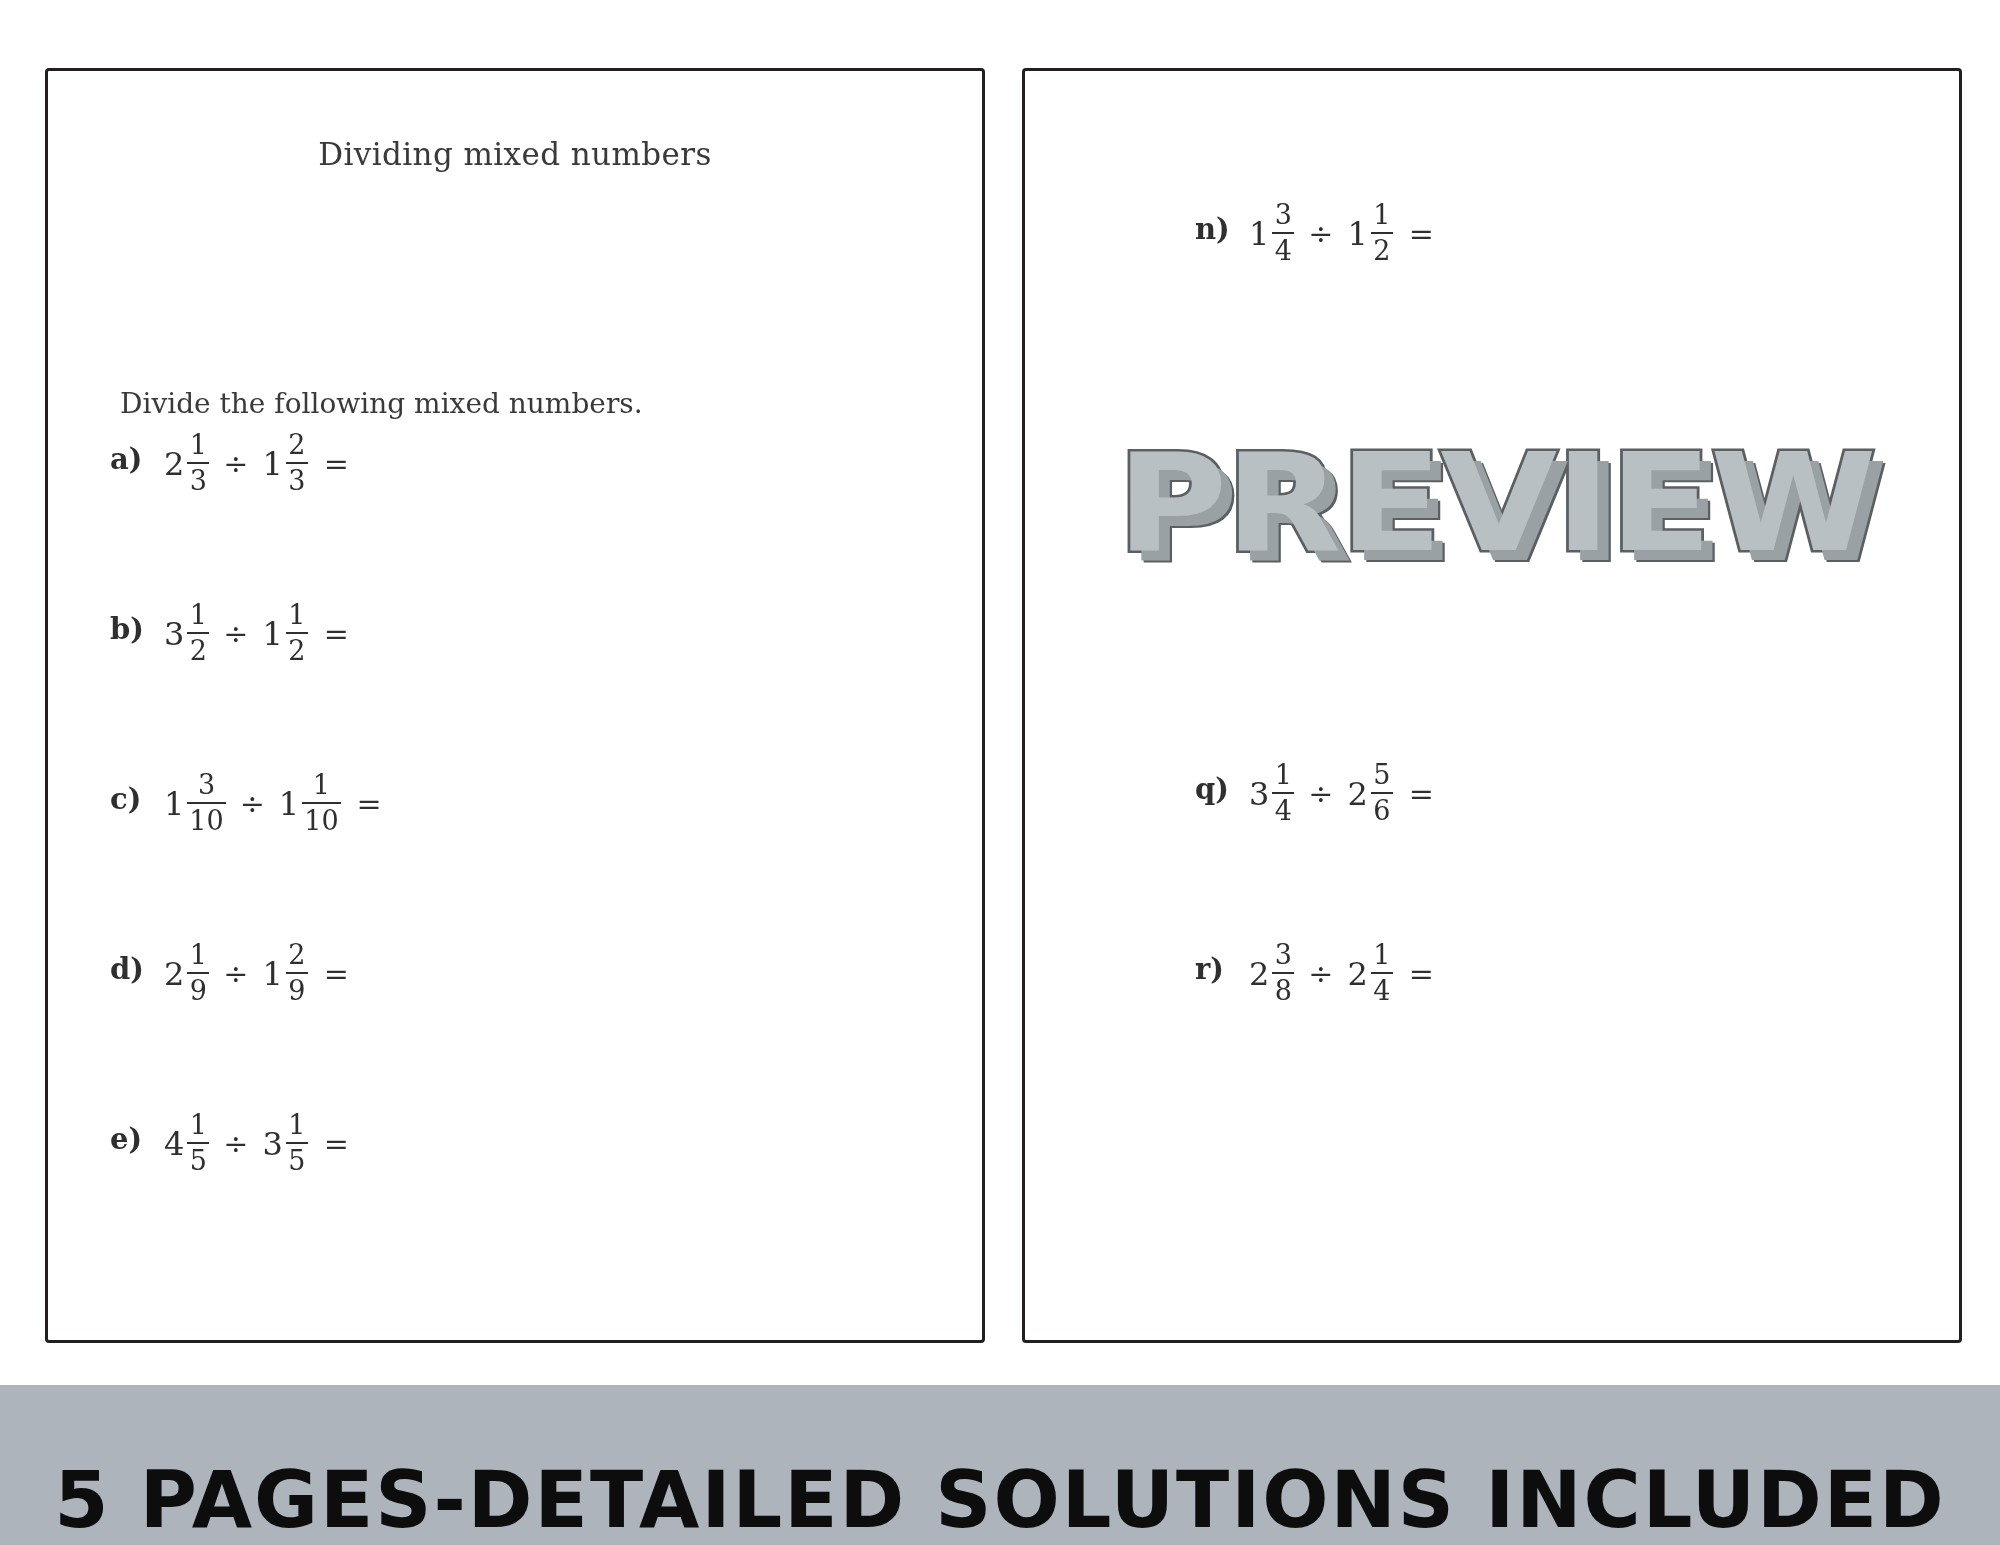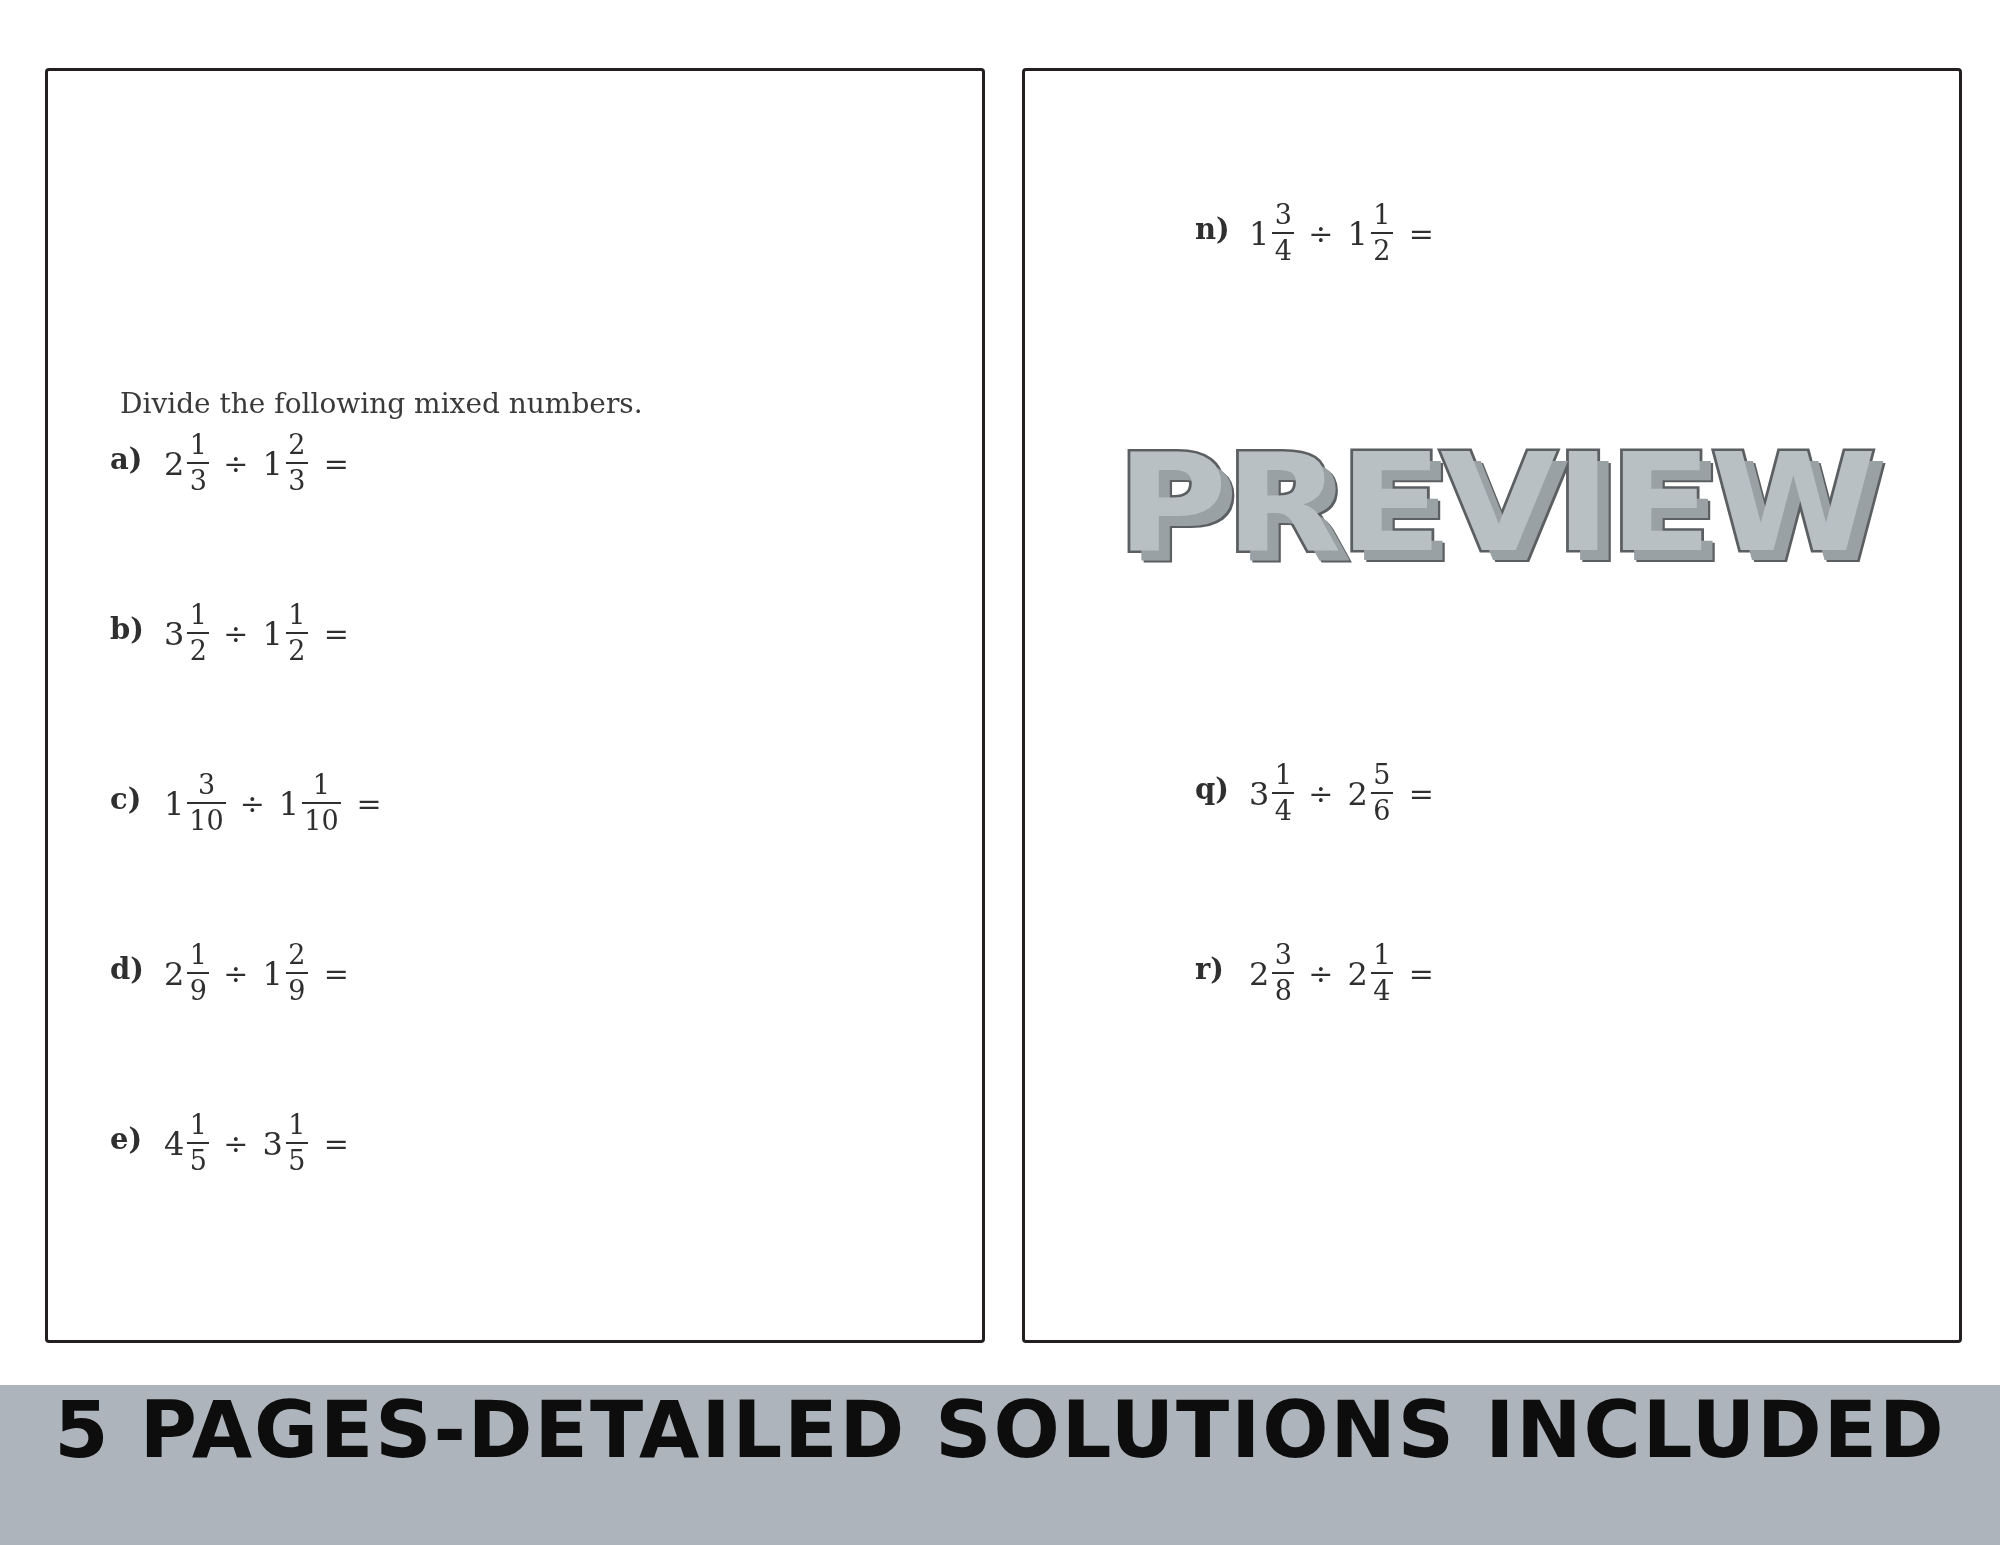--- a/index.html
+++ b/index.html
@@ -173,39 +173,40 @@
   }
 
   .footer-banner {
     position: absolute;
     left: 0;
     top: 1385px;
     width: 2000px;
     height: 160px;
     background: #aeb4bb;
     display: flex;
-    align-items: flex-start;
+    align-items: flex-end;
     justify-content: center;
   }
   .footer-text {
     font-family: "DejaVu Sans", sans-serif;
     font-weight: bold;
     font-size: 78px;
     letter-spacing: 2px;
     color: #0d0d0d;
     white-space: nowrap;
   }
 </style>
 </head>
 <body>
 
 <div class="sheet-area">
 
   <div class="page page-left">
 
+    <div class="worksheet-title">Dividing mixed numbers</div>
 
     <div class="instruction">Divide the following mixed numbers.</div>
 
     <div class="qlist">
 
       <div class="question">
         <span class="qlabel">a)</span>
         <span class="expr">
           <span class="mixed">
             <span class="whole">2</span>

